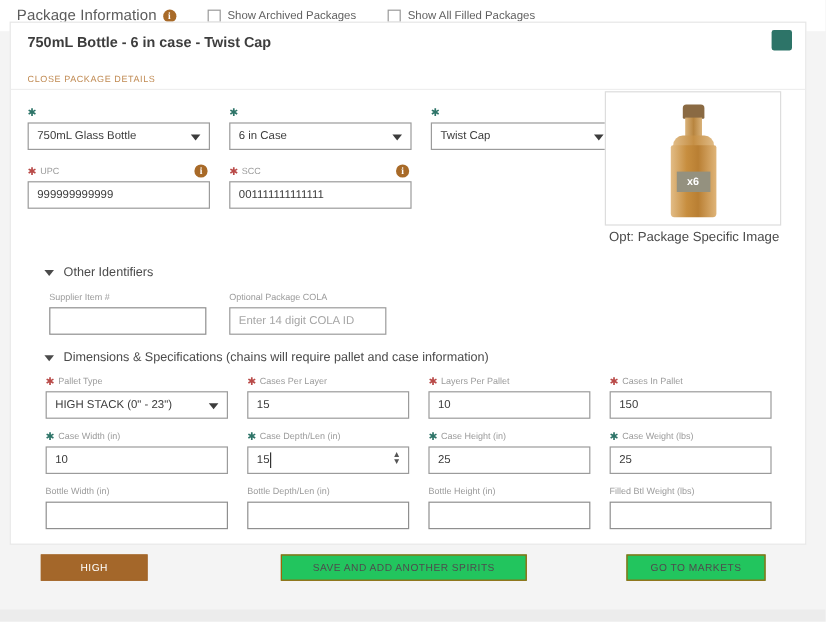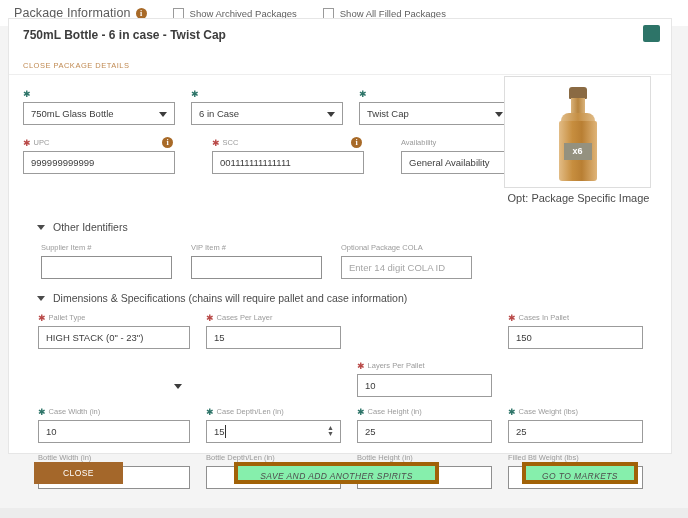--- a/index.html
+++ b/index.html
@@ -142,21 +142,21 @@
   }
 
   
   .footer { position: absolute; left: 0; top: 462px; width: 688px; }
   .btn {
     box-sizing: border-box; height: 22px; line-height: 20px;
     text-align: center; font-size: 8.5px; letter-spacing: .4px;
     position: absolute;
   }
   .btn-primary { background: #a4672a; color: #ffffff; border: 1px solid #a4672a; }
-  .btn-outline { background: #86efac; color: #4d4d4d; border: 4px solid #a16207; font-style: italic; }
+  .btn-outline { background: #22c55e; color: #4d4d4d; border: 1px solid #a16207; }
   .strip { position:absolute; left:0; top:508px; width:688px; height:10px; background:#ececec; }
 </style>
 </head>
 <body>
 
 <div class="page">
 
   <div class="pkg-header">
     <span class="pkg-title">Package Information</span>
     <span class="info-dot">i</span>
@@ -193,35 +193,29 @@
           <div class="ctl">6 in Case</div>
           <span class="caret"></span>
         </div>
         <div class="field" style="width:152px;">
           <span class="fl-label"><span class="ast teal">✱</span></span>
           <div class="ctl">Twist Cap</div>
           <span class="caret"></span>
         </div>
       </div>
 
-      <div class="row" style="margin-top:13px;gap:21px;">
+      <div class="row" style="margin-top:13px;">
         <div class="field" style="width:152px;margin-right:16px;">
           <span class="fl-label"><span class="ast red">✱</span><span>UPC</span></span>
           <div class="ctl">999999999999</div>
           <span class="info-abs">i</span>
         </div>
         <div class="field" style="width:152px;margin-right:16px;">
           <span class="fl-label"><span class="ast red">✱</span><span>SCC</span></span>
           <div class="ctl">001111111111111</div>
-          <span class="info-abs">i</span>
-        </div>
-        <div class="field" style="width:152px;">
-          <span class="fl-label">Availability</span>
-          <div class="ctl">General Availability</div>
-          <span class="caret"></span>
           <span class="info-abs">i</span>
         </div>
       </div>
     </div>
 
     <div class="img-panel">
       <div class="bottle">
         <span class="b-cap"></span>
         <span class="b-neck"></span>
         <span class="b-shoulder"></span>
@@ -235,24 +229,20 @@
       <div class="sec-head">
         <span class="tri"></span>
         <span>Other Identifiers</span>
       </div>
 
       <div class="row" style="margin-top:10px;padding-left:4px;">
         <div class="field" style="width:131px;margin-right:19px;">
           <span class="fl-label">Supplier Item #</span>
           <div class="ctl empty"></div>
         </div>
-        <div class="field" style="width:131px;margin-right:19px;">
-          <span class="fl-label">VIP Item #</span>
-          <div class="ctl empty"></div>
-        </div>
         <div class="field" style="width:131px;">
           <span class="fl-label">Optional Package COLA</span>
           <div class="ctl ph">Enter 14 digit COLA ID</div>
         </div>
 
       </div>
     </div>
 
     <div style="position:absolute;left:28px;top:273px;width:630px;">
       <div class="sec-head">
@@ -263,21 +253,21 @@
       <div class="row" style="margin-top:9px;padding-left:1px;">
         <div class="field" style="width:152px;margin-right:16px;">
           <span class="fl-label"><span class="ast red">✱</span><span>Pallet Type</span></span>
           <div class="ctl">HIGH STACK (0" - 23")</div>
           <span class="caret"></span>
         </div>
         <div class="field" style="width:135px;margin-right:16px;">
           <span class="fl-label"><span class="ast red">✱</span><span>Cases Per Layer</span></span>
           <div class="ctl">15</div>
         </div>
-        <div class="field" style="width:135px;margin-right:16px;margin-top:48px;">
+        <div class="field" style="width:135px;margin-right:16px;">
           <span class="fl-label"><span class="ast red">✱</span><span>Layers Per Pallet</span></span>
           <div class="ctl">10</div>
         </div>
         <div class="field" style="width:135px;">
           <span class="fl-label"><span class="ast red">✱</span><span>Cases In Pallet</span></span>
           <div class="ctl">150</div>
         </div>
       </div>
 
       <div class="row" style="margin-top:10px;padding-left:1px;">
@@ -319,19 +309,19 @@
         <div class="field" style="width:135px;">
           <span class="fl-label">Filled Btl Weight (lbs)</span>
           <div class="ctl empty"></div>
         </div>
       </div>
     </div>
 
   </div>
 
   <div class="footer">
-    <div class="btn btn-primary" style="left:34px;width:89px;">CLOSE</div>
+    <div class="btn btn-primary" style="left:34px;width:89px;">HIGH</div>
     <div class="btn btn-outline" style="left:234px;width:205px;">SAVE AND ADD ANOTHER SPIRITS</div>
     <div class="btn btn-outline" style="left:522px;width:116px;">GO TO MARKETS</div>
   </div>
 
   <div class="strip"></div>
 </div>
 
 </body></html>

